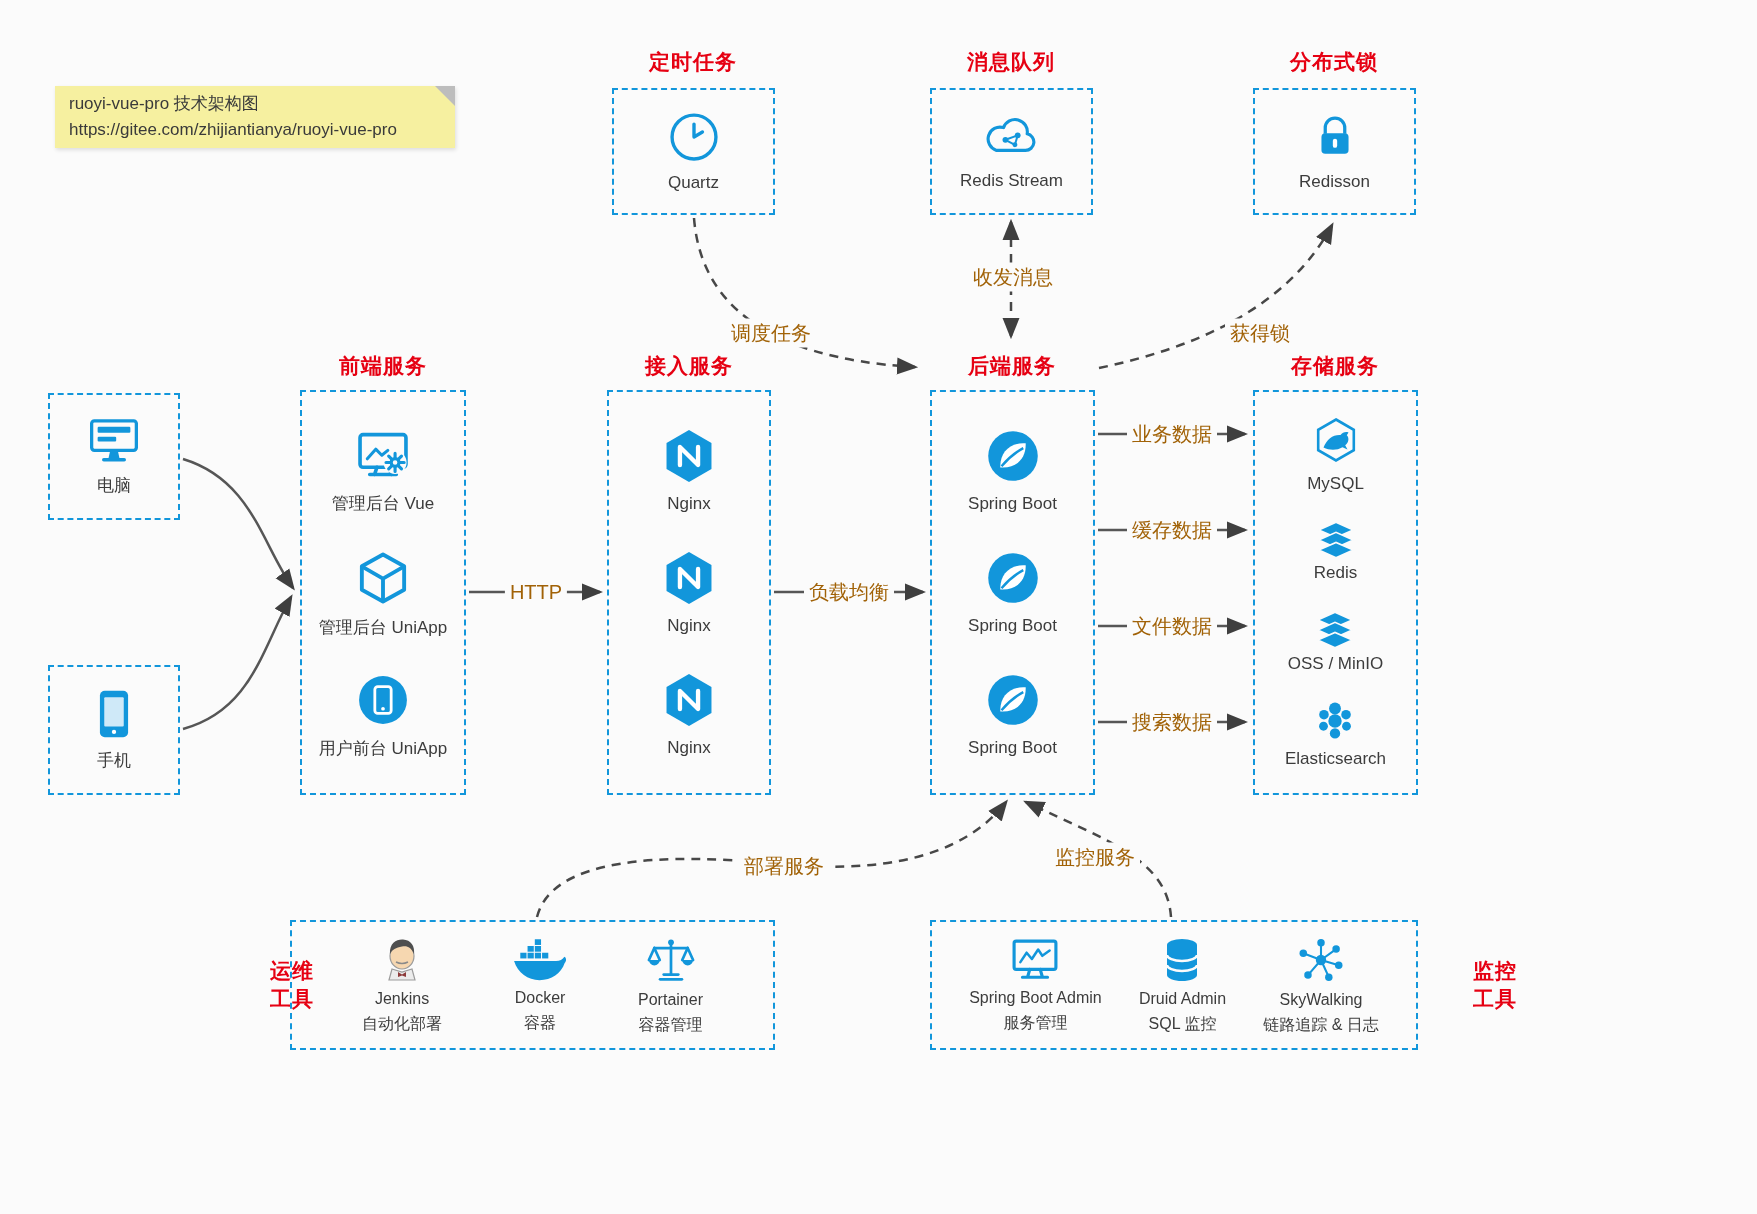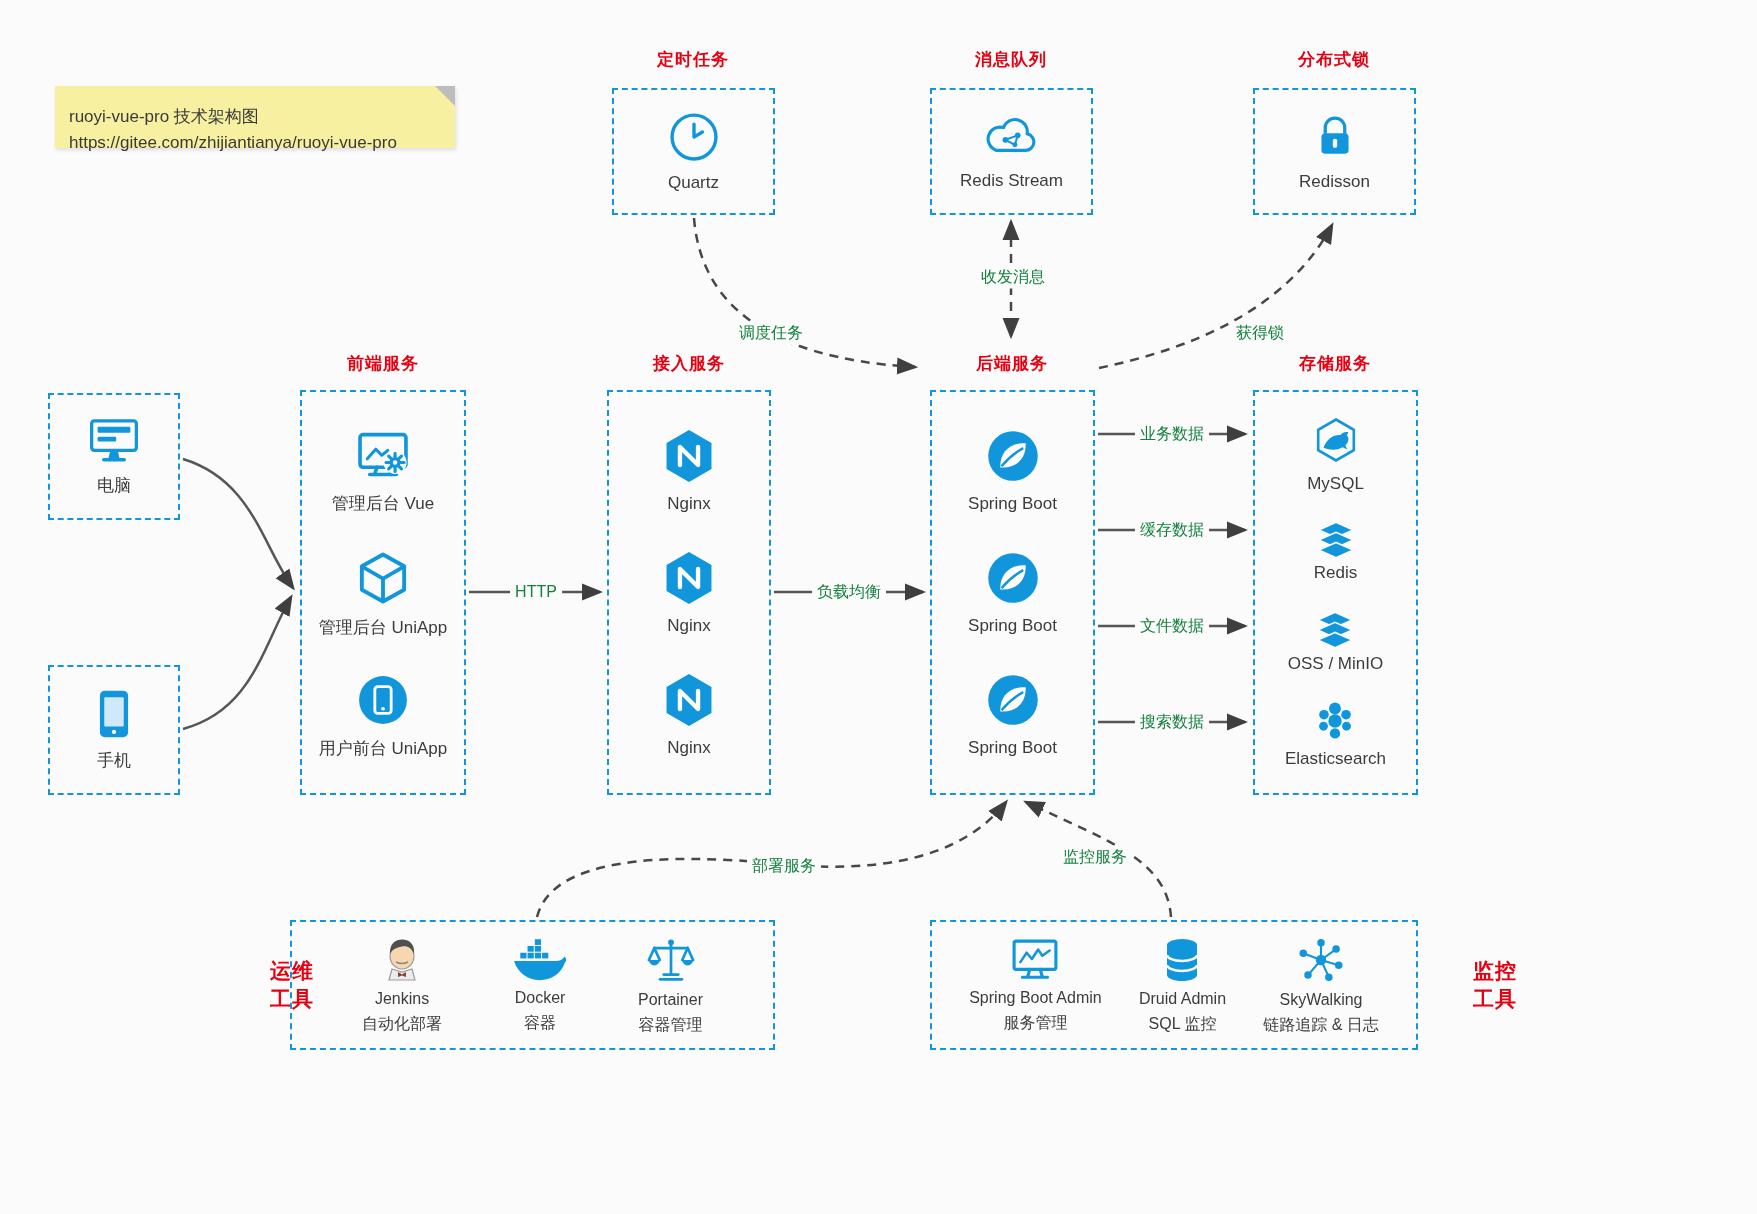--- a/index.html
+++ b/index.html
@@ -14,29 +14,29 @@
   .center-box { display:flex; align-items:center; justify-content:center; }
   .vstack { display:flex; flex-direction:column; justify-content:space-evenly; align-items:center; }
   .hstack { display:flex; flex-direction:row; justify-content:space-evenly; align-items:center; }
 
   .node { display:flex; flex-direction:column; align-items:center; gap:9px; }
   .node-label { font-size:17px; color:#3c3c3c; white-space:nowrap; }
   .icon { display:block; line-height:0; }
   .icon svg { display:block; }
 
   .col-title { position:absolute; transform:translateX(-50%); color:#e60012; font-weight:700;
-               font-size:17px; white-space:nowrap; z-index:2; letter-spacing:1px; }
+               font-size:21px; white-space:nowrap; z-index:2; letter-spacing:1px; }
   .side-title { position:absolute; transform:translateX(-50%); color:#e60012; font-weight:700;
                 font-size:21px; line-height:28px; text-align:center; z-index:2; letter-spacing:1px;margin-left:34px; }
 
   .e-label { position:absolute; transform:translate(-50%,-50%); background:#fbfbfb; padding:1px 5px;
-             font-size:16px; color:#15803d; white-space:nowrap; z-index:3; }
+             font-size:20px; color:#a16207; white-space:nowrap; z-index:3; }
 
   .note { position:absolute; left:55px; top:86px; width:400px; height:62px; background:#f6f0a0;
-          z-index:4; padding:18px 14px; font-size:17px; line-height:26px; color:#3a3a3a;
+          z-index:4; padding:5px 14px; font-size:17px; line-height:26px; color:#3a3a3a;
           box-shadow:1px 2px 4px rgba(0,0,0,0.12); }
   .note::after { content:""; position:absolute; top:0; right:0; width:0; height:0;
                  border-top:20px solid #bdbdbd; border-left:20px solid transparent; }
 
   .tool { display:flex; flex-direction:column; align-items:center; gap:4px; text-align:center; }
   .tool-name, .tool-desc { font-size:16px; color:#3c3c3c; line-height:21px; white-space:nowrap;text-align:center; }
 </style>
 </head>
 <body>
 

